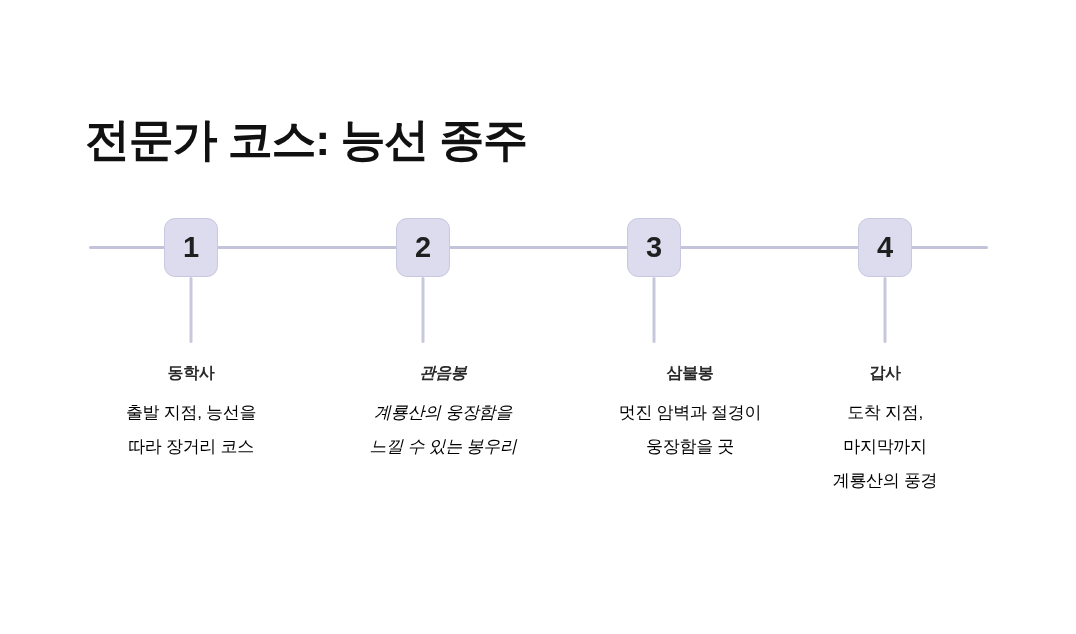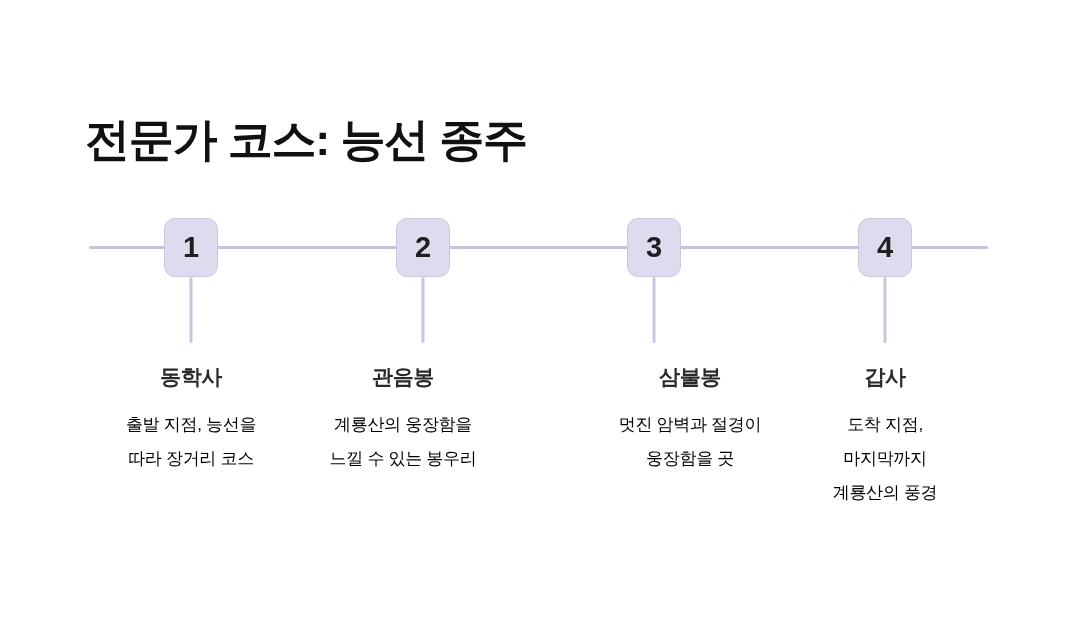--- a/index.html
+++ b/index.html
@@ -105,26 +105,26 @@
 
   .caption {
     position: absolute;
     top: 0;
     width: 232px;
     margin-left: -116px;
     text-align: center;
   }
 
   .caption-title {
-    font-size: 21px;
+    font-size: 16px;
     font-weight: 700;
     color: #2a2a2a;
     letter-spacing: -0.4px;
     line-height: 1.3;
-    margin-bottom: 18px;
+    margin-bottom: 12px;
   }
 
   .caption-desc {
     margin: 0 auto;
     width: 152px;
     font-size: 17px;
     font-weight: 400;
     color: #000000;
     line-height: 34px;
     letter-spacing: -0.3px;
@@ -162,21 +162,21 @@
     </div>
   </div>
 
   <div class="captions">
 
     <div class="caption" style="left:191px;">
       <div class="caption-title">동학사</div>
       <div class="caption-desc">출발 지점, 능선을 따라 장거리 코스</div>
     </div>
 
-    <div class="caption" style="left:403px;">
+    <div class="caption" style="left:443px;font-style:italic;">
       <div class="caption-title">관음봉</div>
       <div class="caption-desc">계룡산의 웅장함을 느낄 수 있는 봉우리</div>
     </div>
 
     <div class="caption" style="left:690px;">
       <div class="caption-title">삼불봉</div>
       <div class="caption-desc">멋진 암벽과 절경이 웅장함을 곳</div>
     </div>
 
     <div class="caption" style="left:885px;">

